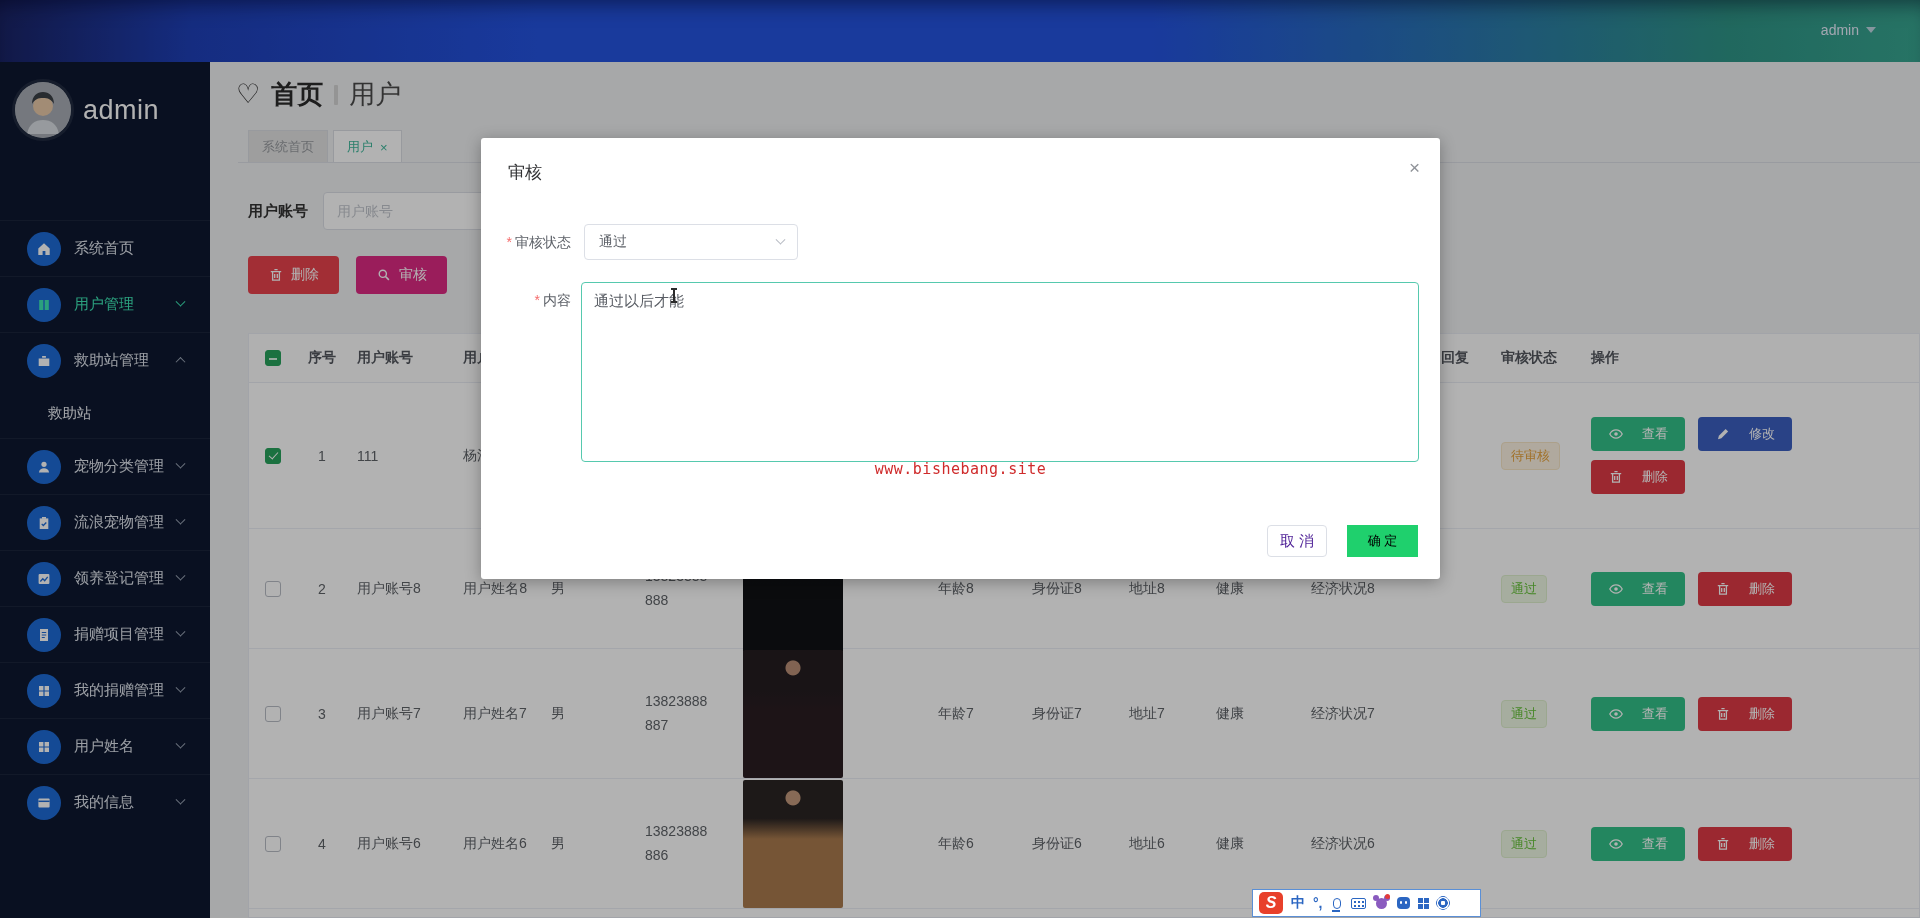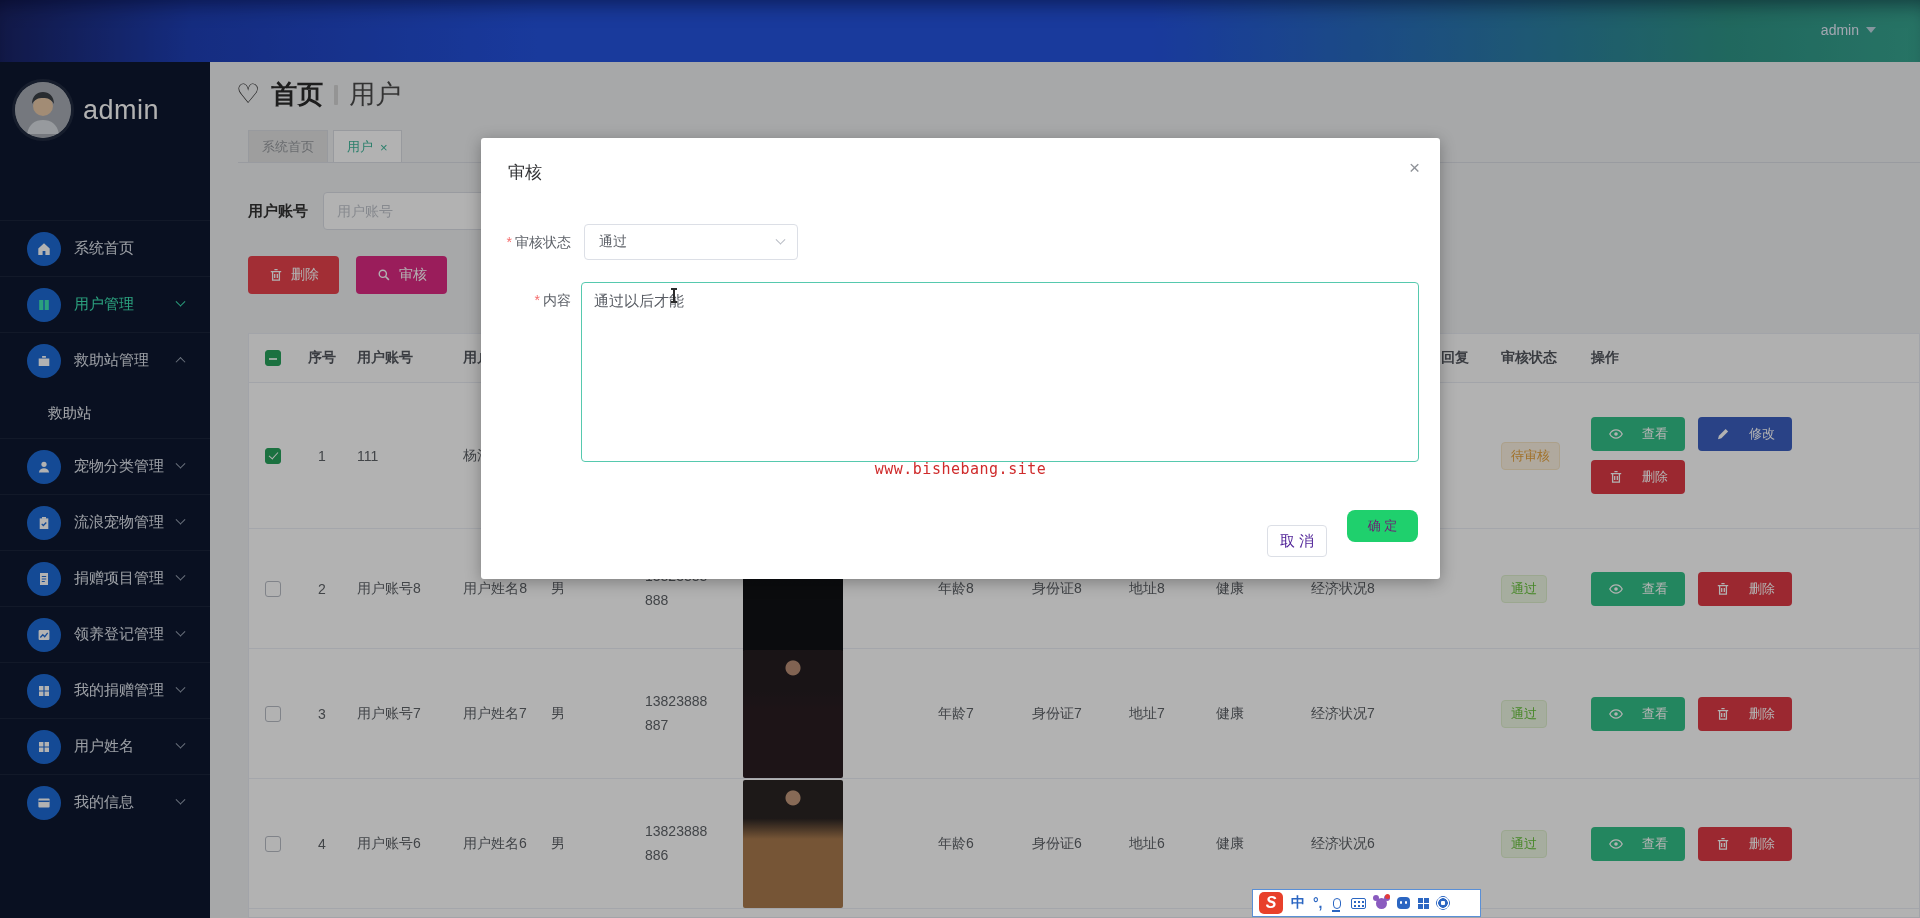--- a/index.html
+++ b/index.html
@@ -81,21 +81,21 @@
   .lab-status { top:96px; }
   .lab-content { top:154px; }
   .sel { position:absolute; left:103px; top:86px; width:214px; height:36px; border:1px solid #dcdfe6; border-radius:4px; background:#fff; font-size:14px; color:#5e6269; display:flex; align-items:center; padding:0 30px 0 14px; cursor:pointer; }
   .sel .chev { position:absolute; right:13px; margin:0; border-color:#b6bac2; }
   .ta { position:absolute; left:100px; top:144px; width:838px; height:180px; border:1px solid var(--textarea_border); border-radius:4px; padding:9px 12px; font-size:15px; color:#595d64; font-family:"Liberation Sans",sans-serif; resize:none; outline:none; background:#fff; }
   .ibeam { position:absolute; left:192px; top:150px; width:2px; height:15px; background:#2b2b2b; z-index:7; }
   .ibeam::before,.ibeam::after { content:""; position:absolute; left:-2px; width:6px; height:2px; background:#2b2b2b; }
   .ibeam::after { bottom:0; }
   .watermark { position:absolute; left:0; right:0; top:322px; text-align:center; font-family:"DejaVu Sans Mono","Liberation Mono",monospace; font-size:15px; color:var(--watermark_red); letter-spacing:.5px; }
   .m-cancel { position:absolute; left:786px; top:387px; width:60px; height:32px; background:#fff; border:1px solid #dcdfe6; border-radius:4px; color:#4c1d95; font-size:15px; cursor:pointer; }
-  .m-confirm { position:absolute; left:866px; top:372px; width:71px; height:32px; background:var(--confirm_green); border:none; border-radius:8px; color:#701a75; font-size:13px; cursor:pointer; }
+  .m-confirm { position:absolute; left:866px; top:387px; width:71px; height:32px; background:var(--confirm_green); border:none; border-radius:0; color:#000000; font-size:13px; cursor:pointer; }
 
   
   .ime { position:absolute; left:1252px; top:889px; width:229px; height:28px; background:#fff; border:1px solid #5a8fd6; z-index:9; display:flex; align-items:center; gap:8px; padding:0 6px; }
   .ime-logo { width:24px; height:22px; background:#e8402a; border-radius:5px; color:#fff; font-weight:bold; font-style:italic; font-size:16px; display:flex; align-items:center; justify-content:center; }
   .ime-txt { color:#2b66c2; font-size:14px; font-weight:bold; }
   .ime-mic { width:8px; height:11px; border:1.5px solid #2b66c2; border-radius:4px; position:relative; margin:0 2px; }
   .ime-mic::after { content:""; position:absolute; left:-2px; bottom:-4px; width:8px; height:2px; background:#2b66c2; }
   .ime-kbd { width:15px; height:11px; border:1.5px solid #2b66c2; border-radius:2px; position:relative; }
   .ime-kbd::after { content:""; position:absolute; left:2px; top:2px; width:2px; height:2px; background:#2b66c2; box-shadow:4px 0 #2b66c2, 8px 0 #2b66c2, 0 4px #2b66c2, 4px 4px #2b66c2, 8px 4px #2b66c2; }
   .ime-mickey { width:11px; height:11px; border-radius:50%; background:#8a5bbf; position:relative; margin:0 2px; }
@@ -175,35 +175,35 @@
             <path fill="#ffffff" d="M3.7 3.4h8.6V14H3.7z"></path>
             <path fill="none" stroke="#1e6bd6" stroke-width="1.3" d="M5.7 8.9l1.6 1.6 3-3"></path>
           </svg>
         </span>
         <span class="mi-label">流浪宠物管理</span>
         <span class="chev down"></span>
       </div>
       <div class="menu-item">
         <span class="icon-circle">
           <svg width="16" height="16" viewBox="0 0 16 16">
+            <rect x="2.6" y="3" width="10.8" height="10" rx="1" fill="#ffffff"></rect>
+            <path fill="none" stroke="#1e6bd6" stroke-width="1.3" d="M4.3 10.5 6.8 7.8l1.9 1.9 3-3.8"></path>
+          </svg>
+        </span>
+        <span class="mi-label">领养登记管理</span>
+        <span class="chev down"></span>
+      </div>
+      <div class="menu-item">
+        <span class="icon-circle">
+          <svg width="16" height="16" viewBox="0 0 16 16">
             <path fill="#ffffff" d="M4 2h8v12H4z"></path>
             <path fill="none" stroke="#1e6bd6" stroke-width="1.2" d="M5.8 5.5h4.4M5.8 8h4.4M5.8 10.5h3"></path>
           </svg>
         </span>
         <span class="mi-label">捐赠项目管理</span>
-        <span class="chev down"></span>
-      </div>
-      <div class="menu-item">
-        <span class="icon-circle">
-          <svg width="16" height="16" viewBox="0 0 16 16">
-            <rect x="2.6" y="3" width="10.8" height="10" rx="1" fill="#ffffff"></rect>
-            <path fill="none" stroke="#1e6bd6" stroke-width="1.3" d="M4.3 10.5 6.8 7.8l1.9 1.9 3-3.8"></path>
-          </svg>
-        </span>
-        <span class="mi-label">领养登记管理</span>
         <span class="chev down"></span>
       </div>
       <div class="menu-item">
         <span class="icon-circle">
           <svg width="16" height="16" viewBox="0 0 16 16">
             <path fill="#ffffff" d="M3 3h4.4v4.4H3zM8.6 3H13v4.4H8.6zM3 8.6h4.4V13H3zM8.6 8.6H13V13H8.6z"></path>
           </svg>
         </span>
         <span class="mi-label">我的捐赠管理</span>
         <span class="chev down"></span>

